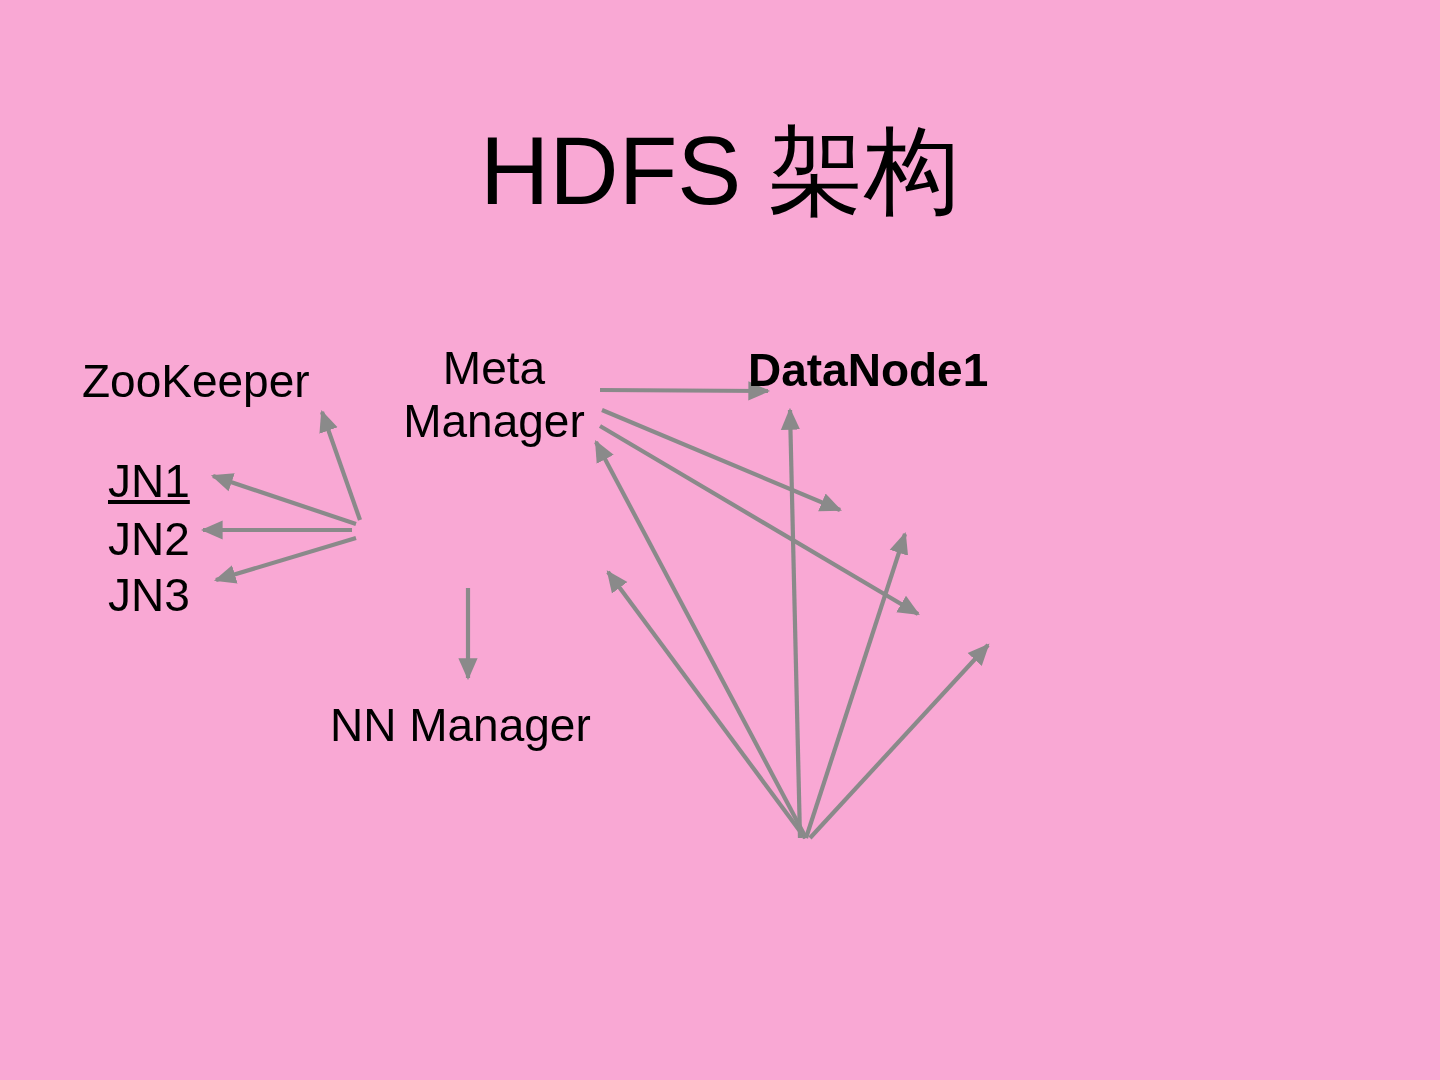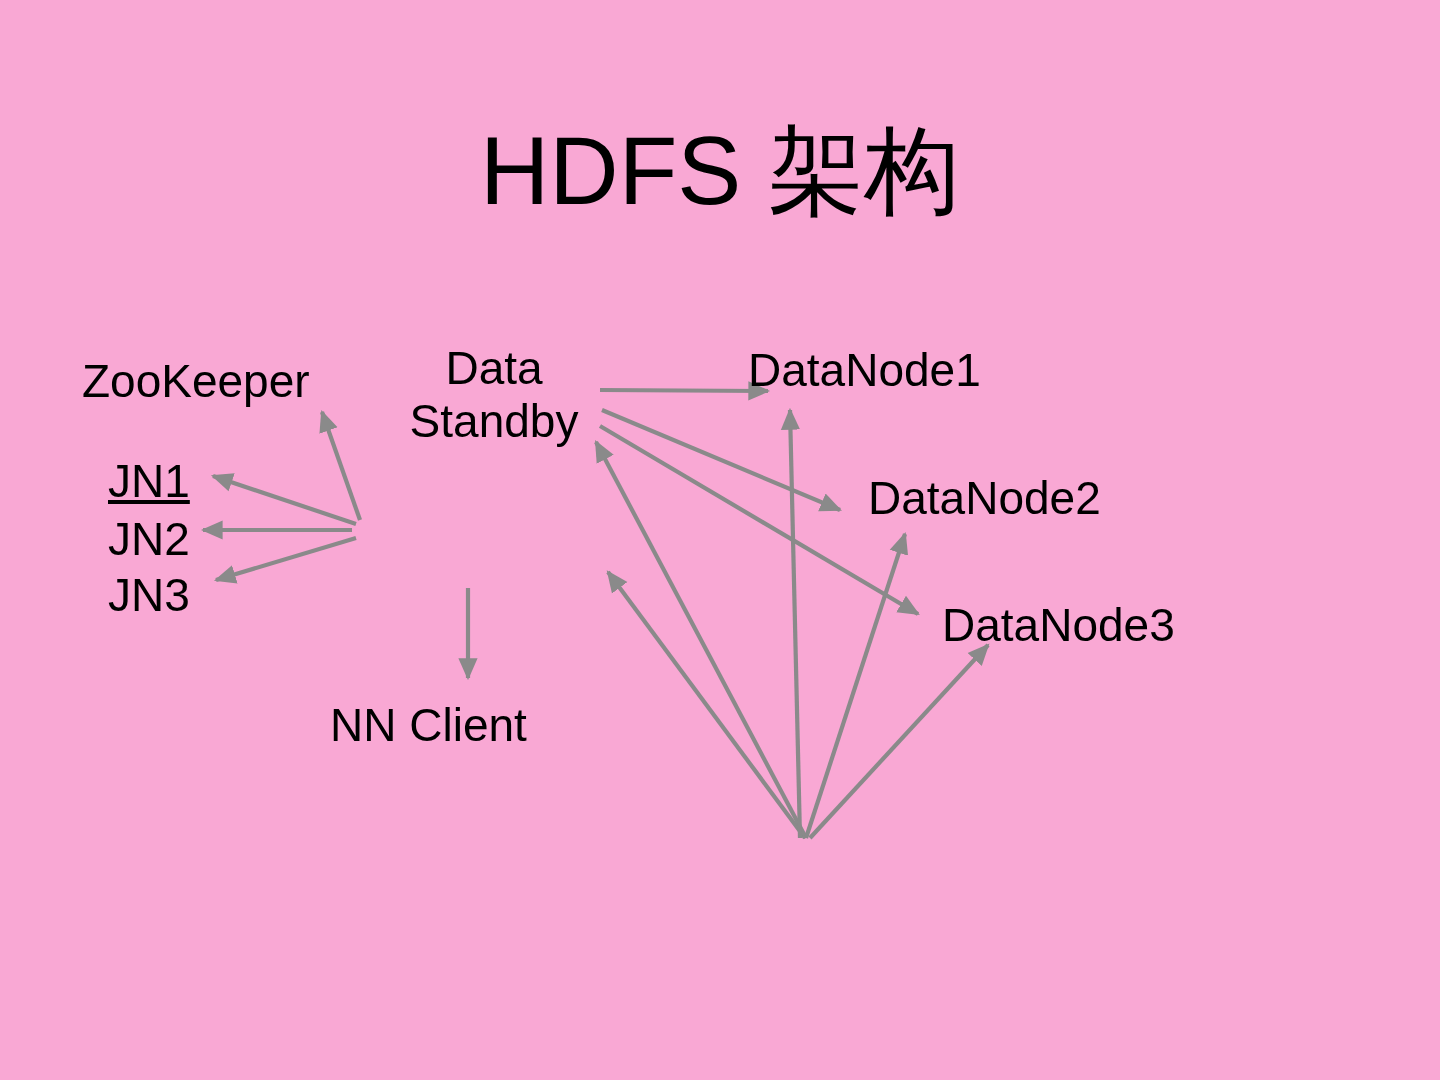--- a/index.html
+++ b/index.html
@@ -57,21 +57,21 @@
     text-align: center;
   }
   
   #node-zookeeper   { left: 82px;  top: 356px; }
   #node-jn1         { left: 108px; top: 456px; text-decoration: underline; }
   #node-jn2         { left: 108px; top: 514px; }
   #node-jn3         { left: 108px; top: 570px; }
   #node-meta-server { left: 356px; top: 514px; }
   #node-data-manager{ left: 388px; top: 342px; width: 212px; line-height: 1.15; }
   #node-nn-standby  { left: 330px; top: 700px; }
-  #node-datanode1   { left: 748px; top: 345px; }
+  #node-datanode1   { left: 748px; top: 345px; font-weight: bold; }
   #node-datanode2   { left: 868px; top: 473px; }
   #node-datanode3   { left: 942px; top: 600px; }
   #node-hdfs-client { left: 713px; top: 858px; }
 </style>
 </head>
 <body>
 
 <div id="slide">
 
   <div id="title">HDFS 架构</div>
@@ -101,19 +101,17 @@
       <line x1="800" y1="838" x2="790" y2="410"></line>
       <line x1="806" y1="838" x2="905" y2="534"></line>
       <line x1="810" y1="838" x2="988" y2="645"></line>
     </g>
   </svg>
 
   <div class="node-label" id="node-zookeeper">ZooKeeper</div>
   <div class="node-label" id="node-jn1">JN1</div>
   <div class="node-label" id="node-jn2">JN2</div>
   <div class="node-label" id="node-jn3">JN3</div>
-  <div class="node-label multiline" id="node-data-manager">Data Standby</div>
-  <div class="node-label" id="node-nn-standby">NN Client</div>
+  <div class="node-label multiline" id="node-data-manager">Meta Manager</div>
+  <div class="node-label" id="node-nn-standby">NN Manager</div>
   <div class="node-label" id="node-datanode1">DataNode1</div>
-  <div class="node-label" id="node-datanode2">DataNode2</div>
-  <div class="node-label" id="node-datanode3">DataNode3</div>
 
 </div>
 
 </body></html>

